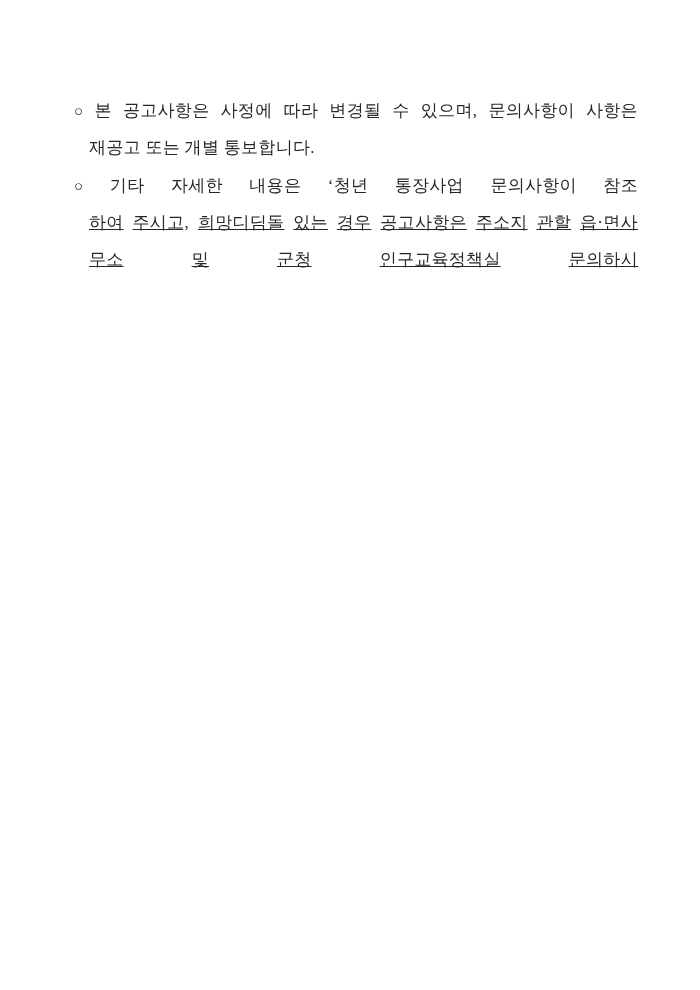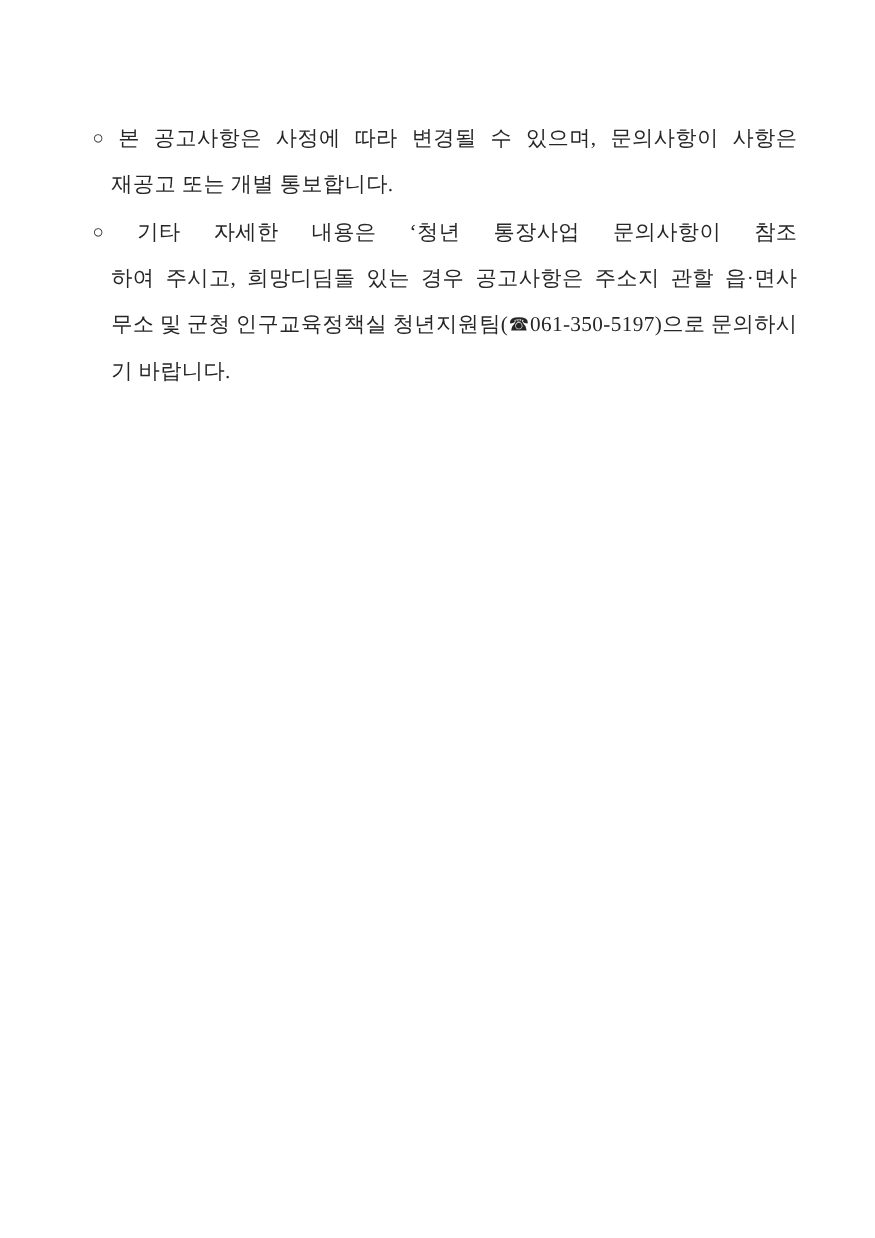--- a/index.html
+++ b/index.html
@@ -36,20 +36,21 @@
     display: flex;
     justify-content: space-between;
     align-items: center;
   }
   .line.plain {
     line-height: 37px;
     text-align: left;
   }
   .line.cont {
     padding-left: 15px;
+    text-decoration: underline;
   }
   .bullet {
     font-size: 15px;
     line-height: 1;
     transform: translateY(1px);
   }
   .word, .text {
     display: inline-block;
   }
 </style>
@@ -93,19 +94,17 @@
           <span class="word">공고사항은</span>
           <span class="word">주소지</span>
           <span class="word">관할</span>
           <span class="word">읍·면사</span>
         </div>
         <div class="line justify cont">
           <span class="word">무소</span>
           <span class="word">및</span>
           <span class="word">군청</span>
           <span class="word">인구교육정책실</span>
-          <span class="word">청년지원팀(☎061-350-5197)으로</span>
           <span class="word">문의하시</span>
         </div>
-        <div class="line plain cont"><span class="text">기 바랍니다.</span></div>
       </div>
     </div>
 </div>
 
 </body></html>

